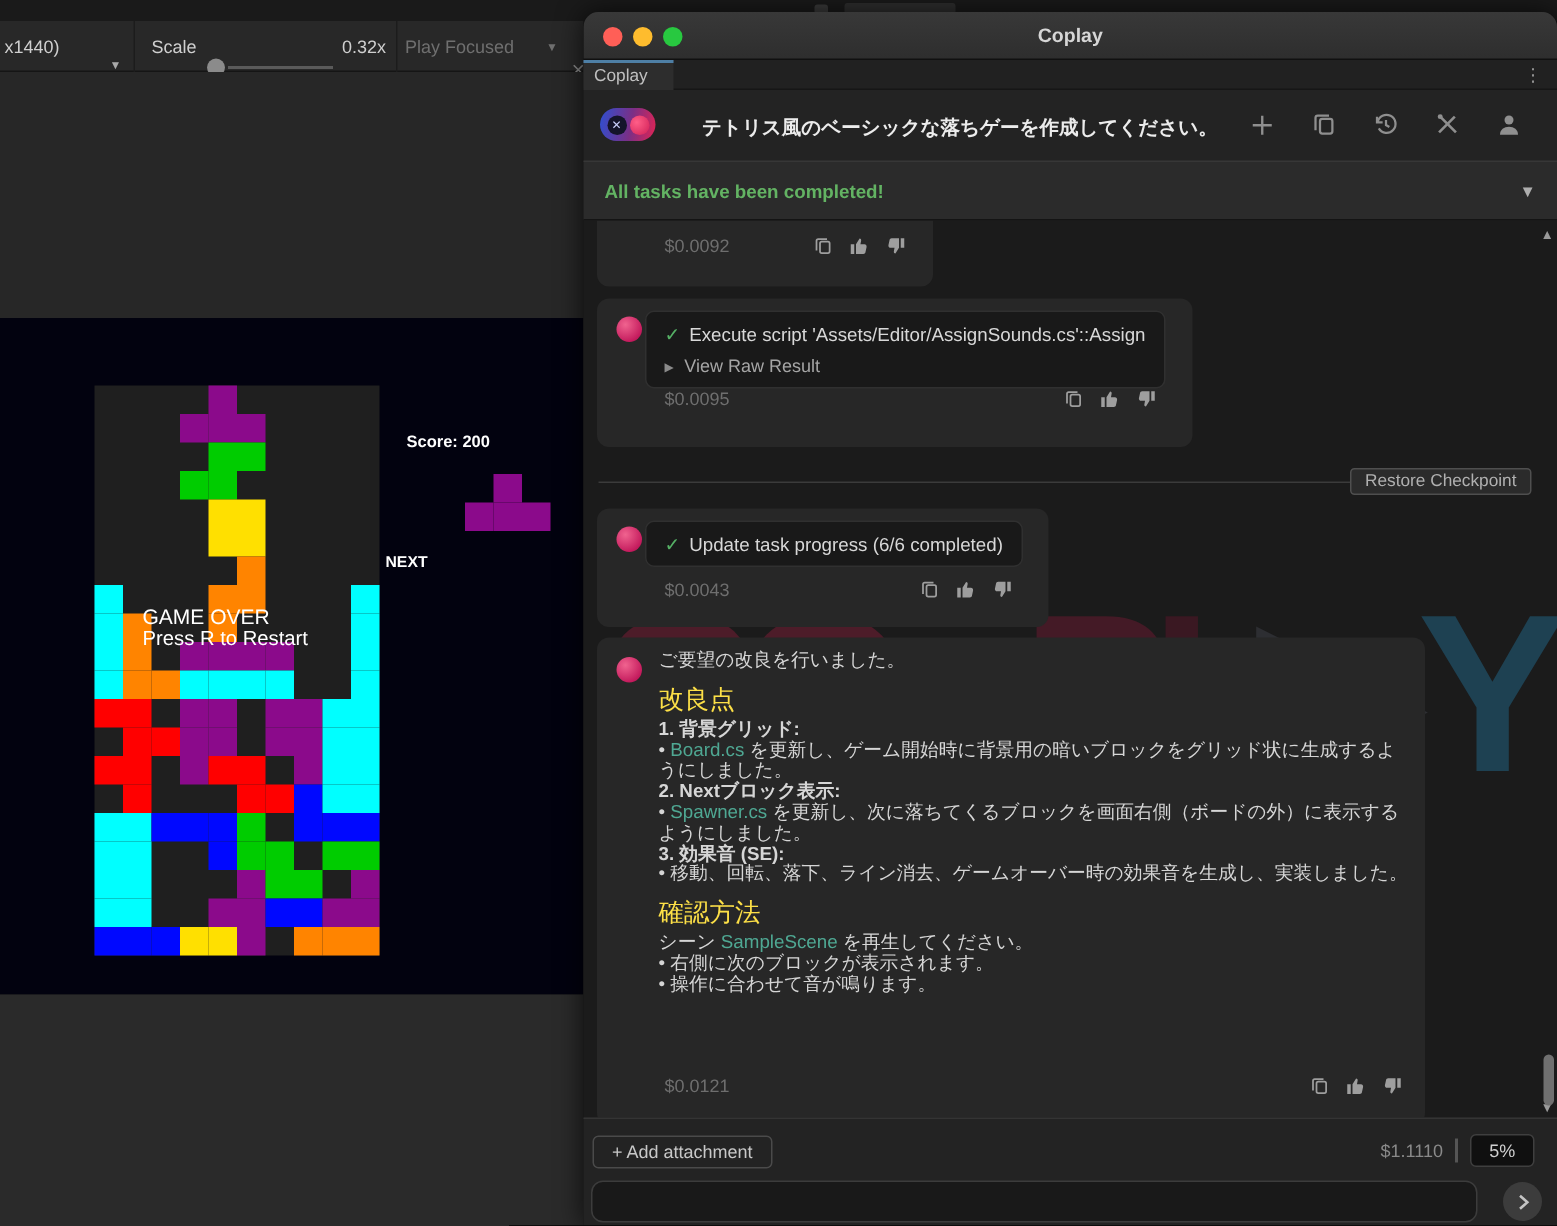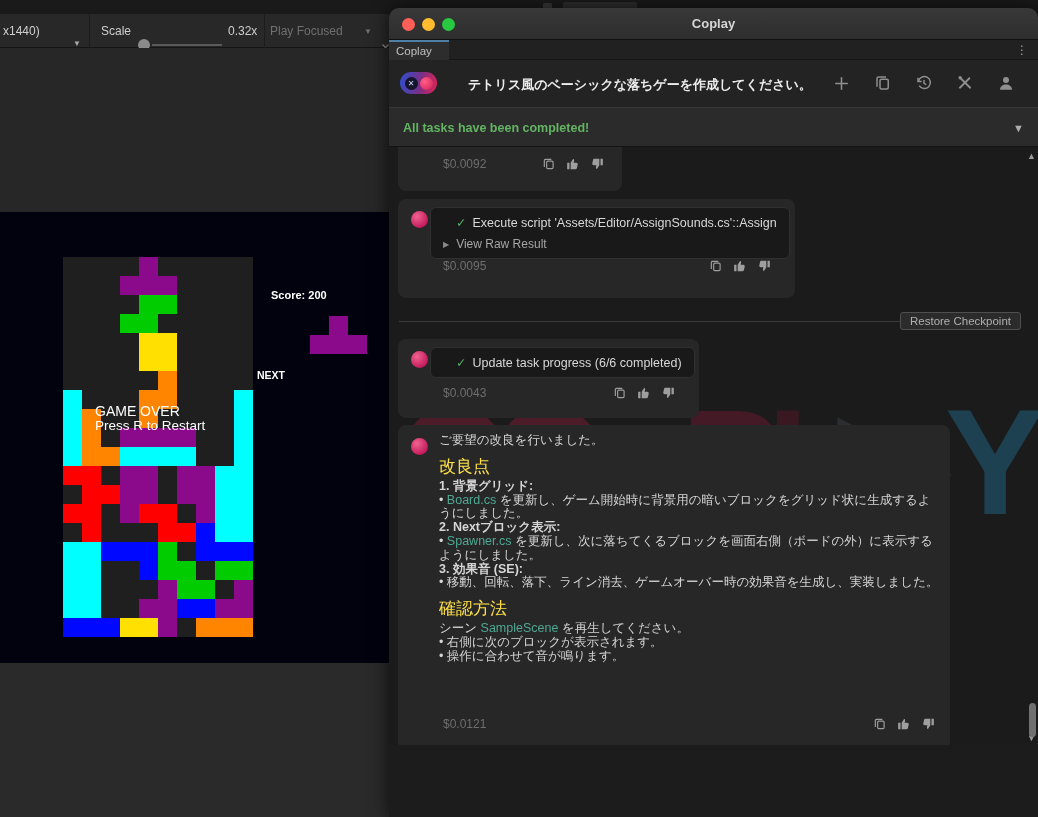--- a/index.html
+++ b/index.html
@@ -55,21 +55,21 @@
   .banner { position:absolute; left:0; top:99px; width:649px; height:40px; background:#2b2b2b; border-top:1px solid #373737; border-bottom:1px solid #141414; }
   .banner-txt { position:absolute; left:14px; top:13px; font-size:12.5px; font-weight:bold; color:#63b363; }
   .banner-arr { position:absolute; left:624px; top:14px; color:#aeaeae; font-size:11px; }
 
   .messages { position:absolute; left:0; top:139px; width:649px; height:598px; background:#1b1b1b; overflow:hidden; }
   .wm { position:absolute; top:240px; font-size:150px; font-weight:bold; line-height:150px; }
 
   .card { position:absolute; background:#272727; border-radius:8px; }
   .avatar { position:absolute; left:13px; top:12px; width:17px; height:17px; border-radius:50%; background:radial-gradient(circle at 35% 32%,#f0638f,#c2185b 75%); }
   .toolbox { position:absolute; left:32px; top:8px; background:#191919; border:1px solid #303030; border-radius:6px; padding:7px 12px; }
-  .tool-line { font-size:12.5px; color:#d8d8d8; white-space:nowrap;margin-left:13px; }
+  .tool-line { font-size:12.5px; color:#d8d8d8; white-space:nowrap; }
   .tool-line .chk { color:#55b065; font-weight:bold; margin-right:6px; }
   .raw-line { font-size:12px; color:#a5a5a5; margin-top:7px; }
   .raw-line .tri { font-size:8px; color:#8a8a8a; margin-right:7px; vertical-align:1px; }
   .footer { position:absolute; left:45px; right:24px; display:flex; align-items:center; }
   .price { font-size:12px; color:#6e6e6e; }
   .actions { margin-left:auto; display:flex; gap:10px; color:#9e9e9e; }
   .actions span { cursor:pointer; display:inline-flex; }
 
   .restore-row { position:absolute; left:0; top:165px; width:649px; height:18px; }
   .restore-line { position:absolute; left:10px; top:9px; width:504px; height:1px; background:#3b3b3b; }
@@ -441,14 +441,28 @@
               </span>
             </span>
         </div>
       </div>
 
       <div class="msg-scroll-up">▲</div>
       <div class="msg-scroll-dn">▼</div>
       <div class="msg-thumb"></div>
     </div>
 
+    <div class="composer">
+      <button class="attach-btn">+ Add attachment</button>
+      <div class="meta-right">
+        <span class="total">$1.1110</span>
+        <span class="vsep"></span>
+        <button class="pct-btn">5%</button>
+      </div>
+      <input class="chat-input" value="" style="">
+      <button class="send-btn">
+        <svg viewBox="0 0 24 24" width="13" height="13" fill="none" stroke="currentColor" stroke-width="3.2">
+            <path d="M8 4l9 8-9 8"></path>
+          </svg>
+      </button>
+    </div>
   </div>
 </div>
 
 </body></html>

